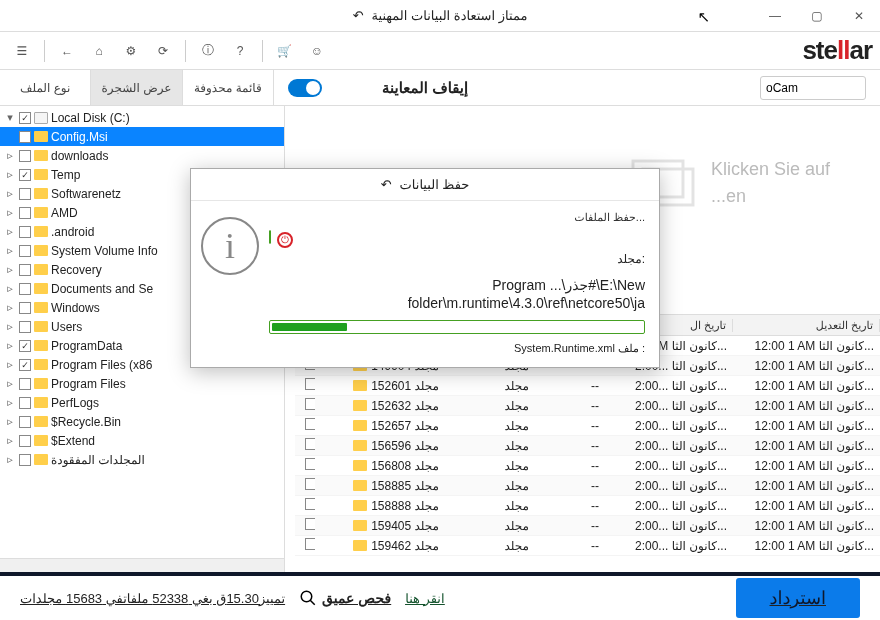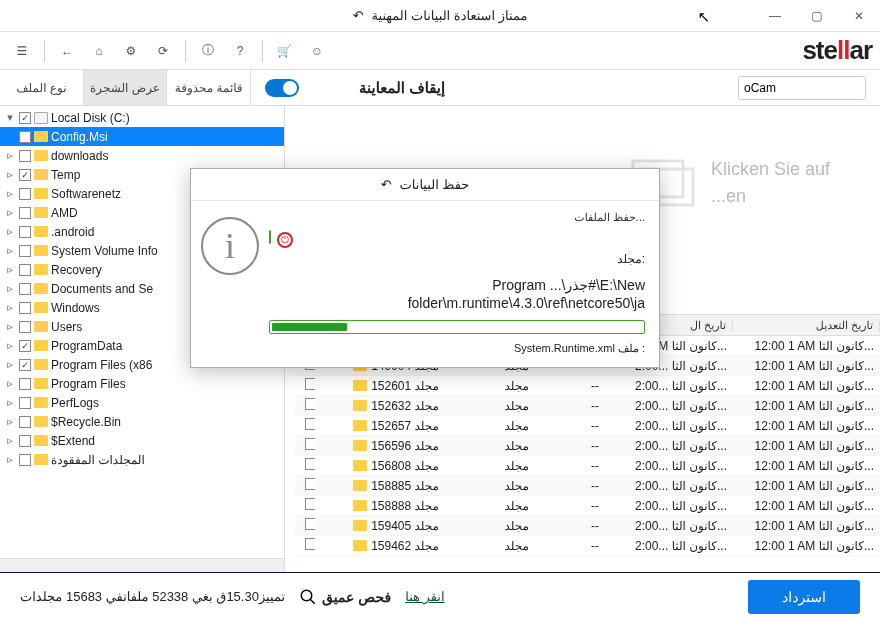--- a/index.html
+++ b/index.html
@@ -15,28 +15,28 @@
 
 .toolbar { height: 38px; border-bottom: 1px solid #ddd; display: flex; align-items: center; padding: 0 8px; justify-content: space-between; }
 .toolbar-left { display: flex; align-items: center; gap: 4px; }
 .tool-btn { width: 28px; height: 28px; display: flex; align-items: center; justify-content: center; border-radius: 4px; color: #555; }
 .tool-sep { width: 1px; height: 22px; background: #ccc; margin: 0 4px; }
 .brand { font-size: 26px; font-weight: 600; letter-spacing: -1px; color: #222; }
 .brand .red { color: #d8232a; }
 
 
 .tabs-row { height: 36px; display: flex; align-items: stretch; border-bottom: 1px solid #ddd; }
-.side-tabs { display: flex; width: 251px; }
+.side-tabs { display: flex; width: 274px; }
 .side-tab { flex: 1; display: flex; align-items: center; justify-content: center; font-size: 12px; color: #444; border-right: 1px solid #ddd; }
 .side-tab.active { background: #e6e6e6; }
 .middle-bar { flex: 1; display: flex; align-items: center; padding: 0 14px; }
 .toggle { width: 34px; height: 18px; background: #0078d4; border-radius: 9px; position: relative; }
 .toggle::after { content: ''; width: 14px; height: 14px; background: #fff; border-radius: 50%; position: absolute; right: 2px; top: 2px; }
 .preview-label { font-size: 15px; color: #222; font-weight: 600; margin-left: 60px; }
-.search-box { margin-left: auto; width: 128px; height: 24px; border: 1px solid #ccc; border-radius: 3px; display: flex; align-items: center; padding: 0 5px; gap: 4px; }
+.search-box { margin-left: auto; width: 106px; height: 24px; border: 1px solid #ccc; border-radius: 3px; display: flex; align-items: center; padding: 0 5px; gap: 4px; }
 .search-box input { border: none; outline: none; flex: 1; font-size: 12px; background: transparent; }
 
 
 .main { display: flex; height: 466px; }
 .tree-pane { width: 285px; border-right: 1px solid #ddd; overflow: hidden; position: relative; background:#fff;}
 .tree { padding: 2px 0; }
 .tree-row { display: flex; align-items: center; height: 19px; padding-left: 4px; gap: 3px; white-space: nowrap; }
 .tree-row.selected { background: #0a84ff; color: #fff; }
 .expander { width: 12px; text-align: center; color: #666; font-size: 11px; }
 .tree-row.selected .expander { color:#fff;}
@@ -79,26 +79,26 @@
 .progress { height: 14px; border: 1px solid #45a022; border-radius: 2px; background: #fff; margin: 3px 0 8px 0; position: relative; }
 .progress .bar { position:absolute; left:2px; top:2px; bottom:2px; background:#1fa01f; border-radius:1px;}
 .p1 .bar{ width: 10%;}
 .p2 .bar{ width: 20%;}
 .prog-wrap { display:flex; align-items:center; gap:6px;}
 .stop-ico { width:16px; height:16px; border:2px solid #d8232a; border-radius:50%; color:#d8232a; display:flex; align-items:center; justify-content:center; font-size:10px;}
 .path { font-size: 14px; color: #222; line-height: 1.3; direction:ltr; text-align:right; margin-top:10px;}
 .file-line { font-size: 11px; direction:ltr; text-align:right;}
 
 
-.footer { position: absolute; bottom: 0; left: 0; right: 0; height: 48px; border-top: 1px solid #0f172a; display: flex; align-items: center; padding: 17px 20px; justify-content: space-between; background:#fff;}
+.footer { position: absolute; bottom: 0; left: 0; right: 0; height: 48px; border-top: 4px solid #0f172a; display: flex; align-items: center; padding: 17px 20px; justify-content: space-between; background:#fff;text-decoration:underline;}
 .footer-left { display: flex; align-items: center; gap: 14px; font-size: 13px; }
 .footer-left a { color: #14532d; text-decoration: underline; }
 .deep-scan { display: flex; align-items: center; gap: 5px; font-weight:700; font-size:14px;}
 .deep-scan svg{ width:18px; height:18px;}
-.recover-btn { background: #0b7bea; color: #ffffff; padding: 9px 34px; border: none; border-radius: 3px; font-size: 14px; }
+.recover-btn { background: #0b7bea; color: #0f172a; padding: 9px 34px; border: none; border-radius: 3px; font-size: 18px; }
 
 svg { display: block; }
 </style>
 </head>
 <body>
 
 <div class="titlebar">
   <div class="title">
     <span>↶</span>
     <span>ممتاز استعادة البيانات المهنية</span>

